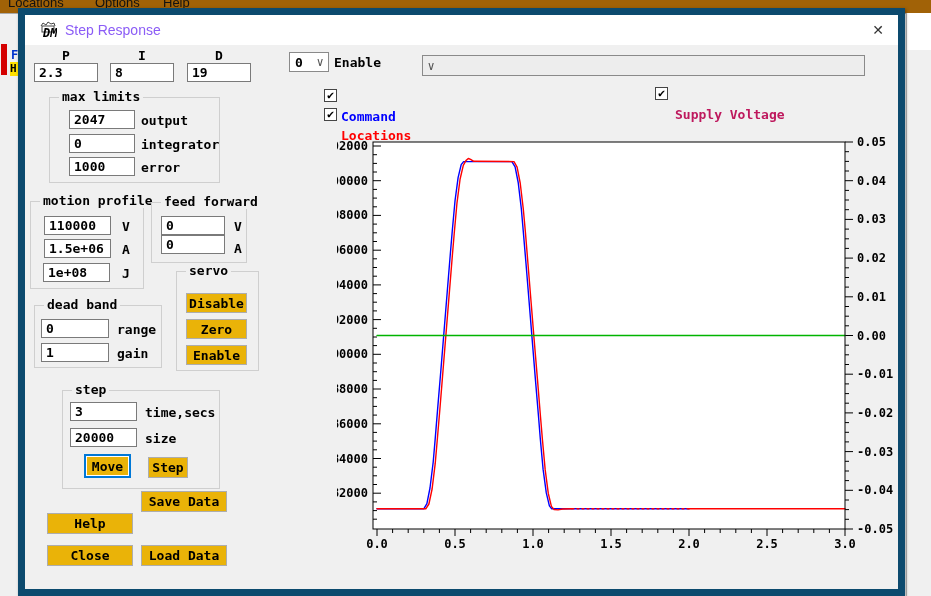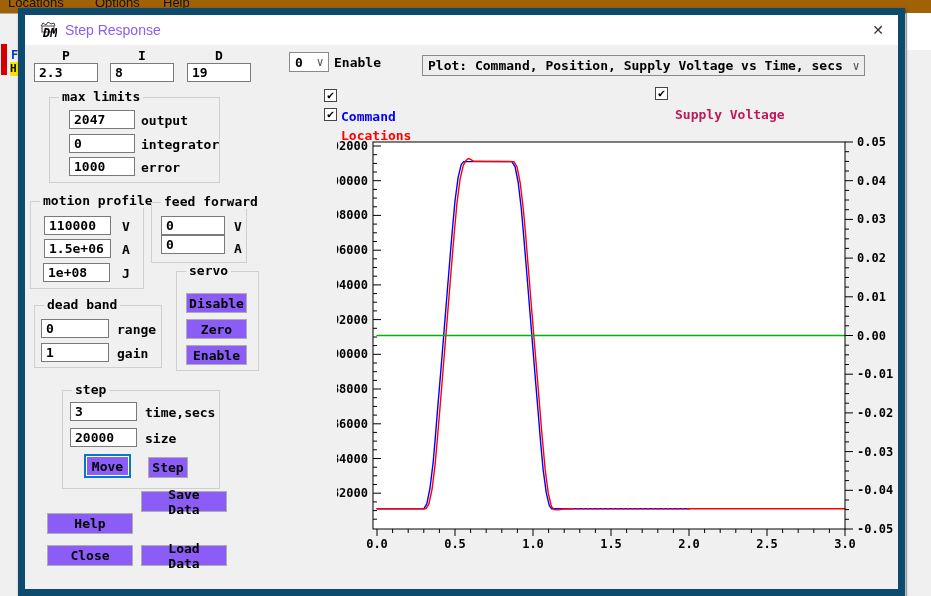--- a/index.html
+++ b/index.html
@@ -21,23 +21,23 @@
   #title-icon{position:absolute;left:14px;top:5px;width:18px;height:18px;}
   #close-btn{position:absolute;right:6px;top:2px;width:28px;height:26px;text-align:center;line-height:26px;
              font-family:"Liberation Sans",sans-serif;font-size:14px;color:#333;cursor:default;}
   
   .tb{position:absolute;box-sizing:border-box;background:#fff;border:1px solid #7a7a7a;
       font-family:"DejaVu Sans Mono","Liberation Mono",monospace;font-size:13px;font-weight:bold;color:#000;
       padding:0 0 0 4px;margin:0;}
   .lbl{position:absolute;font-weight:bold;white-space:nowrap;}
   .grp{position:absolute;border:1px solid #cfcfcf;box-sizing:border-box;}
   .grp>.gt{position:absolute;top:-9px;left:9px;background:#f0f0f0;padding:0 3px;font-weight:bold;white-space:nowrap;}
-  .btn{position:absolute;box-sizing:border-box;background:#8b5cf6;border:1px solid #adadad;
+  .btn{position:absolute;box-sizing:border-box;background:#eab308;border:1px solid #adadad;
        font-family:"DejaVu Sans Mono","Liberation Mono",monospace;font-size:13px;font-weight:bold;color:#000;
-       display:flex;align-items:center;justify-content:center;padding:8px;}
+       display:flex;align-items:center;justify-content:center;padding:0;}
   .btn.default{border:2px solid #0078d7;box-shadow:inset 0 0 0 1px #fff;}
   .cb{position:absolute;width:13px;height:13px;background:#fff;border:1px solid #454545;box-sizing:border-box;
       font-size:12px;line-height:11px;text-align:center;font-weight:bold;color:#000;}
   .cblbl{position:absolute;font-weight:bold;white-space:nowrap;margin-top:20px;}
   .combo{position:absolute;box-sizing:border-box;border:1px solid #8a8a8a;font-weight:bold;
          display:flex;align-items:center;white-space:nowrap;overflow:hidden;}
   .combo .val{padding-left:5px;flex:1;}
   .combo .chev{width:16px;text-align:center;color:#555;font-weight:normal;font-size:12px;}
   #chart-wrap{position:absolute;left:330px;top:115px;width:590px;height:450px;}
   svg text{font-family:"DejaVu Sans Mono","Liberation Mono",monospace;font-size:12px;font-weight:bold;fill:#000;}
@@ -133,21 +133,20 @@
     <button class="btn" style="left:116px;top:476px;width:86px;height:21px">Save Data</button>
     <button class="btn" style="left:22px;top:530px;width:86px;height:21px">Close</button>
     <button class="btn" style="left:116px;top:530px;width:86px;height:21px">Load Data</button>
 
     <div class="combo" style="left:264px;top:37px;width:40px;height:20px;background:#fff">
       <span class="val">0</span>
       <span class="chev">∨</span>
     </div>
     <span class="lbl" style="left:309px;top:40px">Enable</span>
     <div class="combo" style="left:397px;top:40px;width:443px;height:21px;background:#ededed">
-      <span class="val">Plot: Command, Position, Supply Voltage vs Time, secs</span>
       <span class="chev">∨</span>
     </div>
 
     <span class="cb" style="left:299px;top:74px">✔</span>
     <span class="cblbl" style="left:316px;top:74px;color:#0000ff">Command</span>
     <span class="cb" style="left:299px;top:93px">✔</span>
     <span class="cblbl" style="left:316px;top:93px;color:#ff0000">Locations</span>
     <span class="cb" style="left:630px;top:72px">✔</span>
     <span class="cblbl" style="left:650px;top:72px;color:#be185d">Supply Voltage</span>
 

